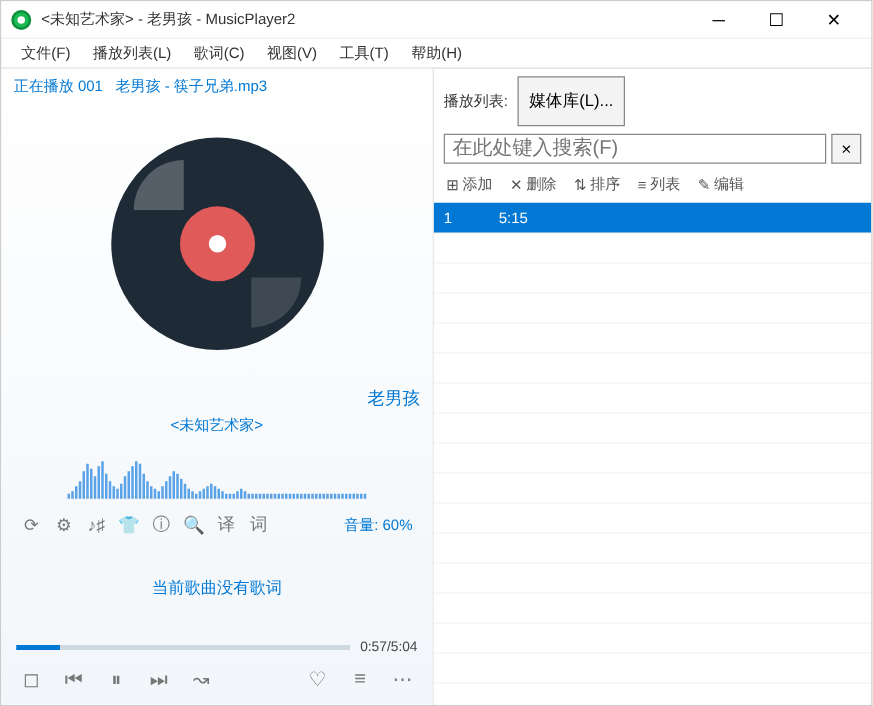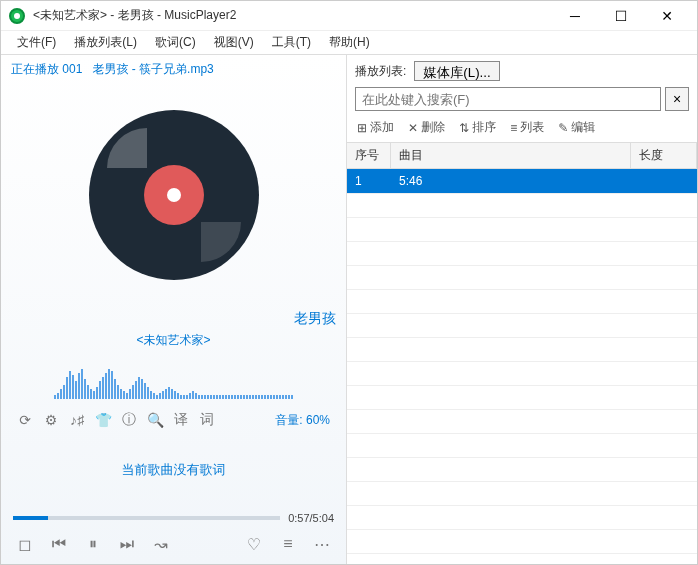--- a/index.html
+++ b/index.html
@@ -36,23 +36,23 @@
 .progress-bar { flex:1; height:4px; background:#d0d8e0; position:relative; }
 .progress-bar .fill { position:absolute; left:0; top:0; bottom:0; width:35px; background:#0078d4; }
 .time { font-size:11px; color:#444; }
 .controls-row { display:flex; align-items:center; gap:14px; padding: 6px 4px 4px; color:#666; }
 .controls-row .pc { width:20px; height:20px; display:flex; align-items:center; justify-content:center; cursor:pointer; font-size:16px; color:#777; }
 .controls-row .divider { flex:1; }
 .right { flex:1; border-left:1px solid #ddd; display:flex; flex-direction:column; }
 .playlist-header { display:flex; align-items:center; padding:6px 8px; gap:8px; }
 .playlist-header .label { white-space:nowrap; }
 .playlist-header .sel { flex:1; border:1px solid #888; height:22px; padding:2px 6px; background:#fff; display:flex; align-items:center; }
-.playlist-header .btn { border:1px solid #888; height:20px; padding:2px 8px; background:#f4f4f4; cursor:pointer; }
+.playlist-header .btn { border:1px solid #888; height:40px; padding:2px 8px; background:#f4f4f4; cursor:pointer; }
 .search-row { display:flex; padding:0 8px 6px; gap:4px; }
-.search-row input { flex:1; border:1px solid #888; height:24px; padding:2px 6px; font-size:13px; font-family:inherit; }
+.search-row input { flex:1; border:1px solid #888; height:24px; padding:2px 6px; font-size:16px; font-family:inherit; }
 .search-row .xbtn { width:24px; height:24px; border:1px solid #888; background:#f4f4f4; cursor:pointer; font-size:14px; }
 .playlist-tools { display:flex; gap:14px; padding:2px 10px 6px; color:#555; }
 .playlist-tools span { cursor:pointer; display:inline-flex; align-items:center; gap:3px; }
 .table-head { display:flex; background:#f5f5f5; border-top:1px solid #ddd; border-bottom:1px solid #ddd; }
 .table-head div { padding:4px 8px; border-right:1px solid #ddd; }
 .col-idx { width:44px; }
 .col-track { flex:1; }
 .col-len { width:66px; }
 .table-body { flex:1; overflow:auto; background:#fff; background-image: linear-gradient(#eee 1px, transparent 1px); background-size: 100% 24px; }
 .table-row { display:flex; height:24px; align-items:center; background:#0078d4; color:#fff; }
@@ -225,25 +225,20 @@
       <input type="text" placeholder="在此处键入搜索(F)" style="">
       <button class="xbtn">×</button>
     </div>
     <div class="playlist-tools">
       <span>⊞ <span>添加</span></span>
       <span>✕ <span>删除</span></span>
       <span>⇅ <span>排序</span></span>
       <span>≡ <span>列表</span></span>
       <span>✎ <span>编辑</span></span>
     </div>
-    <div class="table-head">
-      <div class="col-idx">序号</div>
-      <div class="col-track">曲目</div>
-      <div class="col-len">长度</div>
-    </div>
     <div class="table-body" id="table-body">
         <div class="table-row">
           <div class="col-idx">1</div>
-          <div class="col-len">5:46</div>
+          <div class="col-len">5:15</div>
         </div>
       </div>
   </div>
 </div>
 
 </body></html>

